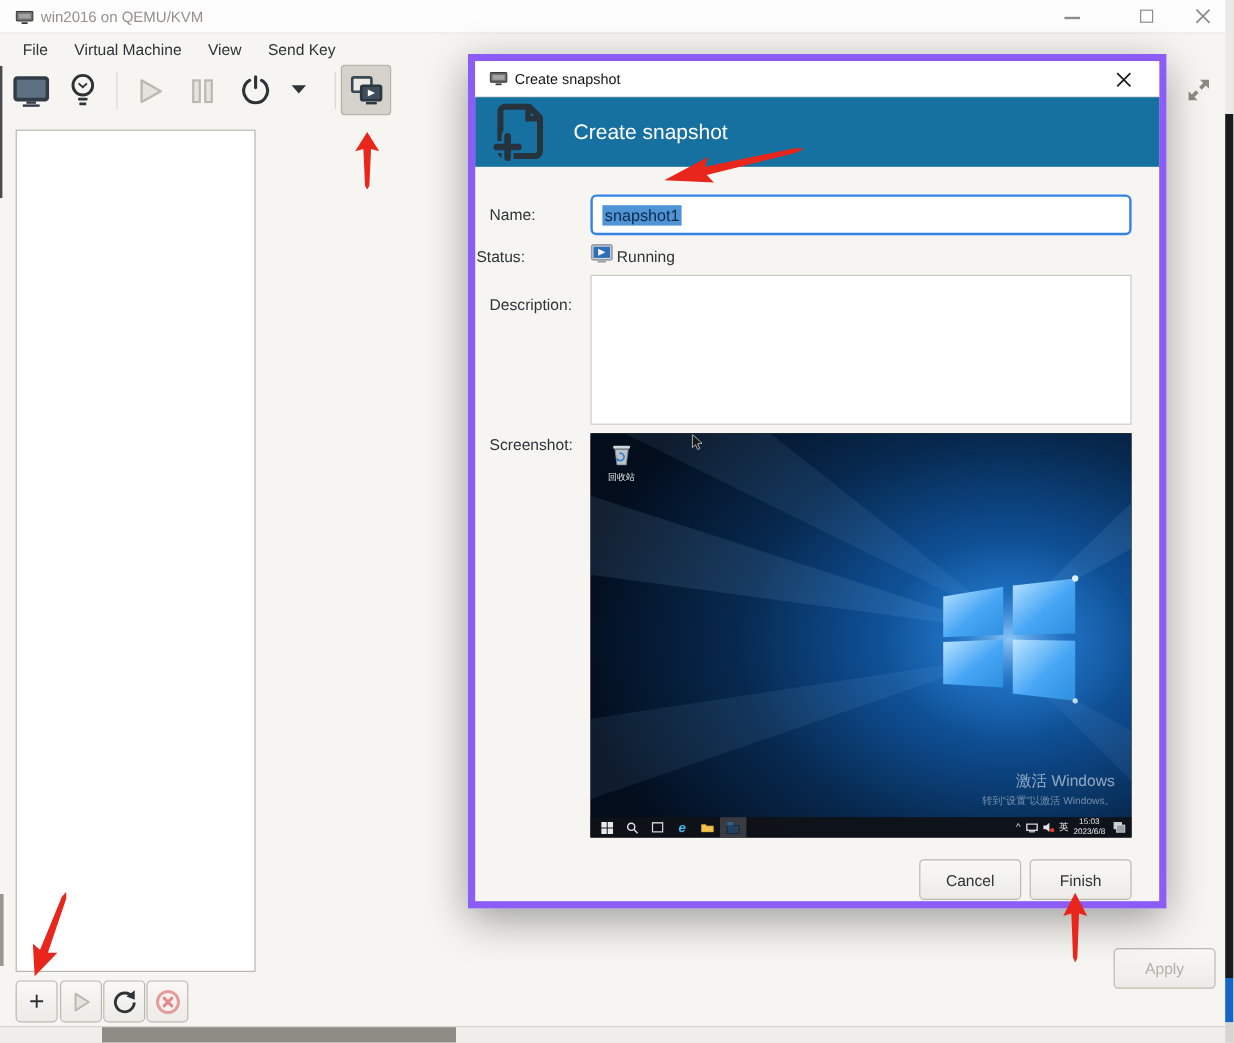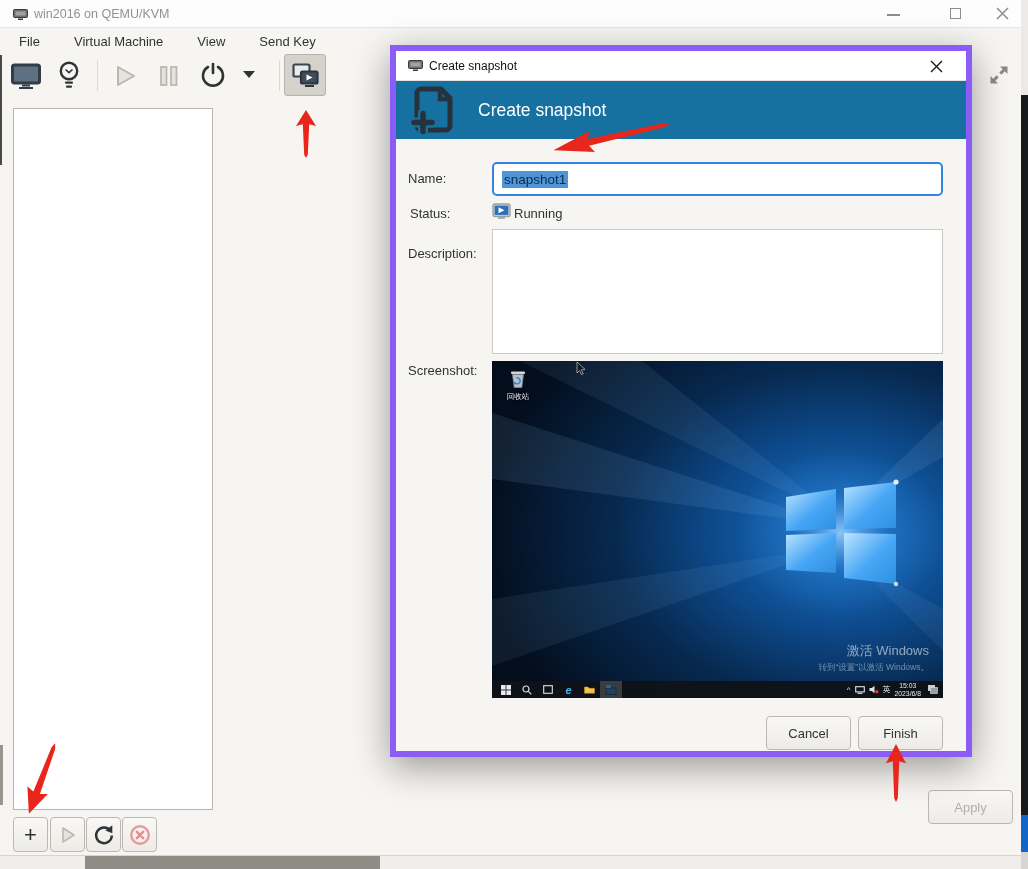--- a/index.html
+++ b/index.html
@@ -2,21 +2,21 @@
 <html><head>
 <meta charset="utf-8">
 <style>
   html,body{margin:0;padding:0;background:#cfcdc9;}
   *{box-sizing:border-box;font-family:"Liberation Sans",sans-serif;}
   #stage{position:relative;width:1028px;height:869px;background:#f6f5f2;overflow:hidden;}
   .abs{position:absolute;}
   
   .titlebar{left:0;top:0;width:1021px;height:28px;background:#fdfdfd;border-bottom:1px solid #e8e6e2;}
   .titletext{left:34px;top:7px;font-size:12.5px;color:#94908a;}
-  .menubar{left:0;top:28px;width:1021px;height:27px;display:flex;align-items:center;padding-left:8px;gap:12px;}
+  .menubar{left:0;top:28px;width:1021px;height:27px;display:flex;align-items:center;padding-left:8px;gap:0;}
   .menuitem{font-size:13px;color:#2e3436;padding:4px 11px;}
   .sep{width:1px;background:#dcd9d4;}
   .toolbtn-pressed{background:#d5d1cb;border:1px solid #b7b3ac;border-radius:3px;}
   .btn{background:linear-gradient(#f9f8f6,#edebe7);border:1px solid #bcb8b1;border-radius:4px;
        font-size:13px;color:#2e3436;display:flex;align-items:center;justify-content:center;}
   .btn.disabled{color:#b3afa8;}
   .panel{background:#fff;border:1px solid #b8b4ae;}
   
   .dialog{left:390px;top:45px;width:582px;height:712px;background:#f6f5f2;border:6px solid #8b5cf6;
           box-shadow:0 10px 34px rgba(0,0,0,.38);z-index:10;}
@@ -170,21 +170,21 @@
         </g>
       </svg>
       <div class="dlg-header-title">Create snapshot</div>
     </div>
 
     <div class="abs field-label" style="left:12px;top:120px">Name:</div>
     <div class="abs name-input">
       <span class="sel">snapshot1</span>
     </div>
 
-    <div class="abs field-label" style="left:14px;top:155px">Status:</div>
+    <div class="abs field-label" style="left:1px;top:155px">Status:</div>
     <svg class="abs" style="left:96px;top:152px" width="19" height="18">
       <rect x="1" y="1" width="17" height="12.5" rx="1.5" fill="#cfd4d9" stroke="#9aa0a6" stroke-width="1.4"></rect>
       <rect x="2.6" y="2.6" width="13.8" height="9.3" fill="#2d70b8"></rect>
       <polygon points="6.5,4.2 12.5,7.2 6.5,10.2" fill="#ffffff"></polygon>
       <rect x="6" y="14.2" width="7" height="1.6" fill="#9aa0a6"></rect>
     </svg>
     <div class="abs field-label" style="left:118px;top:155px">Running</div>
 
     <div class="abs field-label" style="left:12px;top:195px">Description:</div>
     <div class="abs textarea"><span></span></div>

